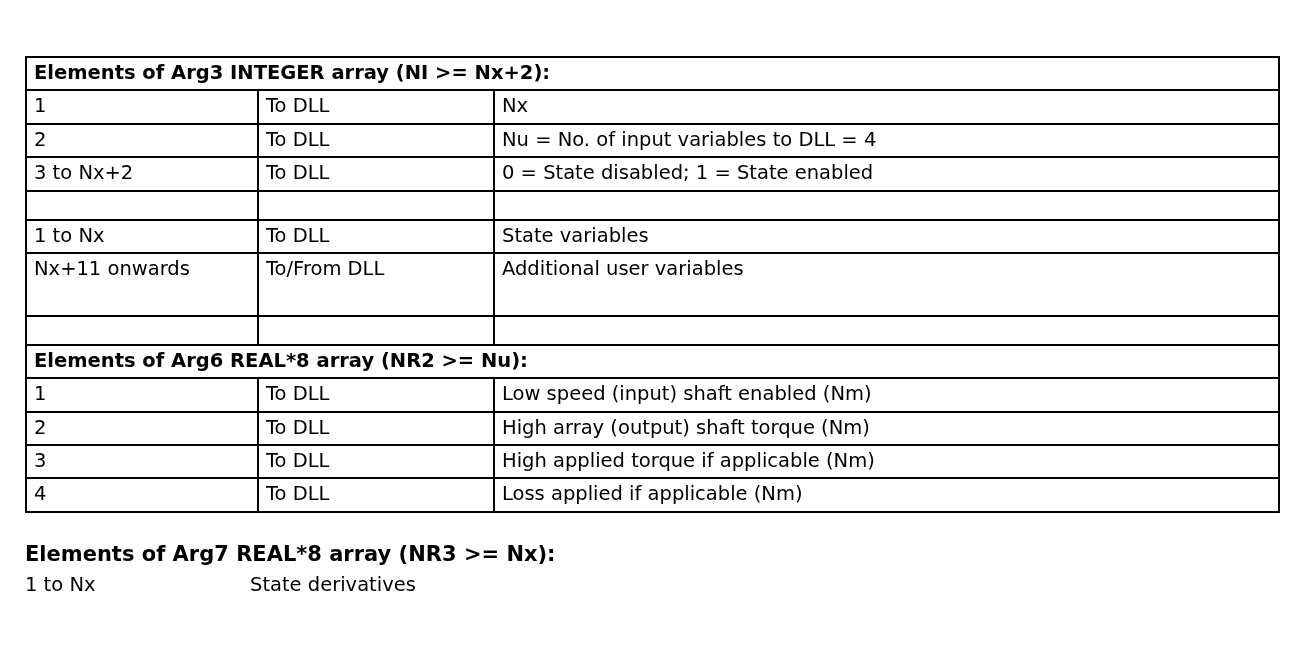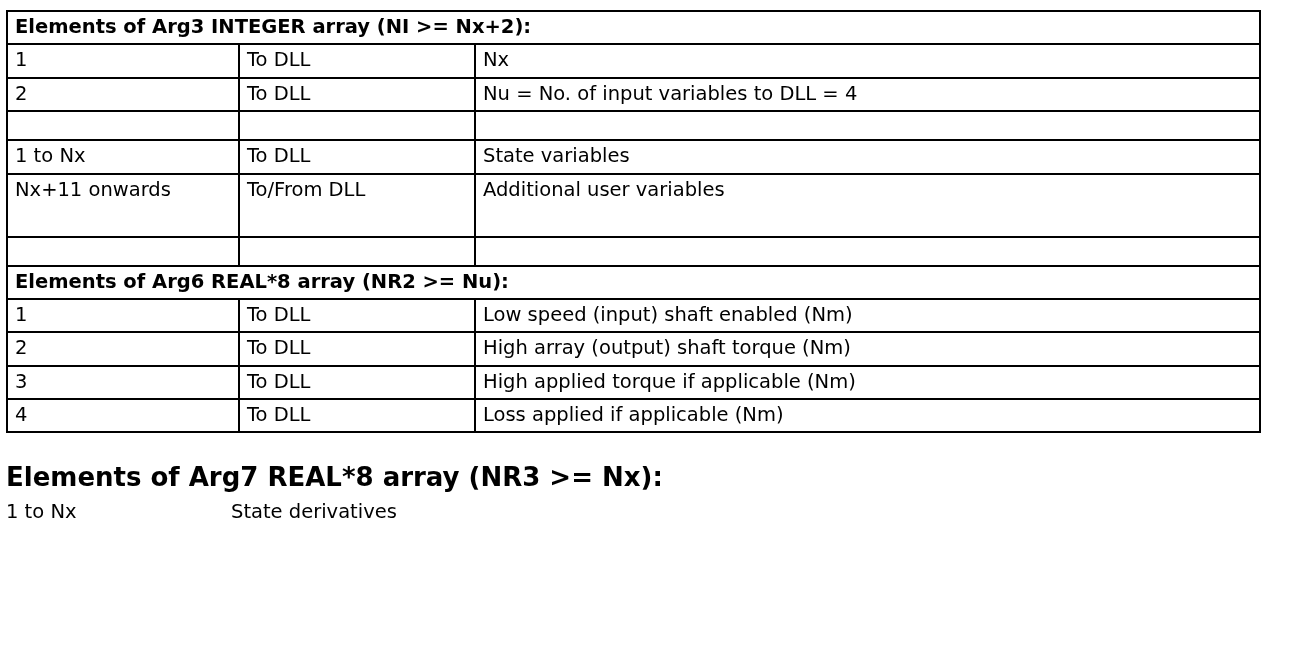--- a/index.html
+++ b/index.html
@@ -12,21 +12,22 @@
     height: 663px;
     font-family: "DejaVu Sans", sans-serif;
     color: #000000;
     overflow: hidden;
   }
   .page {
     position: relative;
     width: 1299px;
     height: 516px;
     box-sizing: border-box;
-    padding: 10px 22px 0 6px;
+    padding: 10px 22px 0 25px;
+    margin-top: 46px;
   }
   table.spec {
     width: 1255px;
     border-collapse: collapse;
     table-layout: fixed;
     font-size: 19.5px;
     line-height: 1.25;
   }
   table.spec td {
     border: 2px solid #000000;
@@ -41,21 +42,21 @@
     font-weight: bold;
   }
   .spacer td {
     height: 20px;
   }
   .tall-a, .tall-b, .tall-c {
     height: 54px;
   }
   .below {
     margin-top: 28px;
-    font-size: 26px;
+    font-size: 21px;
     font-weight: bold;
     line-height: 1.25;
   }
   .below-row {
     margin-top: 6px;
     font-size: 19.5px;
     font-weight: normal;
     display: flex;
     line-height: 1.25;
   }
@@ -84,20 +85,25 @@
       </tr>
       <tr>
         <td>1</td>
         <td>To DLL</td>
         <td>Nx</td>
       </tr>
       <tr>
         <td>2</td>
         <td>To DLL</td>
         <td>Nu = No. of input variables to DLL = 4</td>
+      </tr>
+      <tr>
+        <td>3 to Nx+2</td>
+        <td>To DLL</td>
+        <td>0 = State disabled; 1 = State enabled</td>
       </tr>
       <tr class="spacer">
         <td></td>
         <td></td>
         <td></td>
       </tr>
 
       <tr>
         <td>1 to Nx</td>
         <td>To DLL</td>

